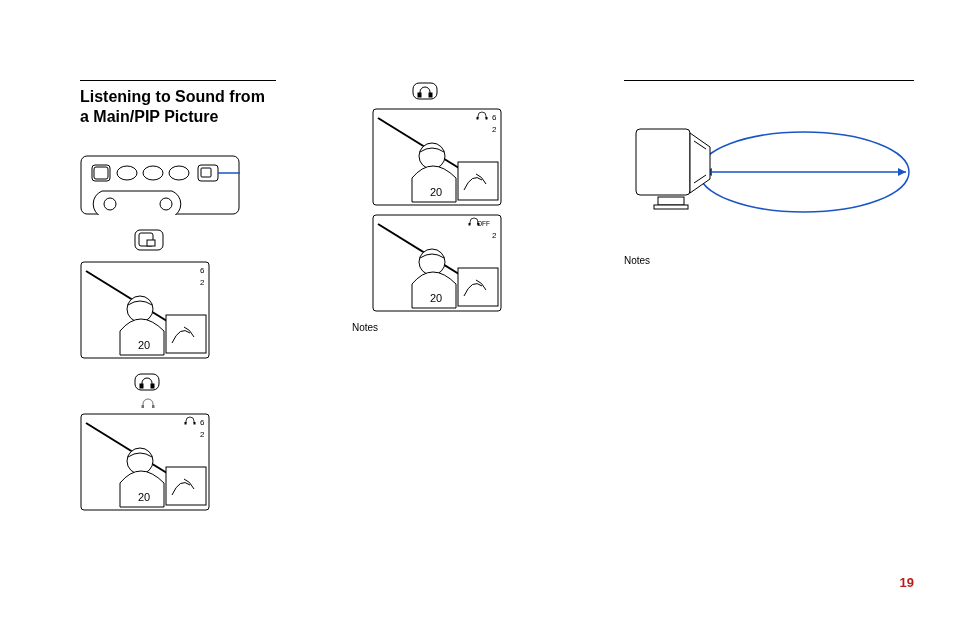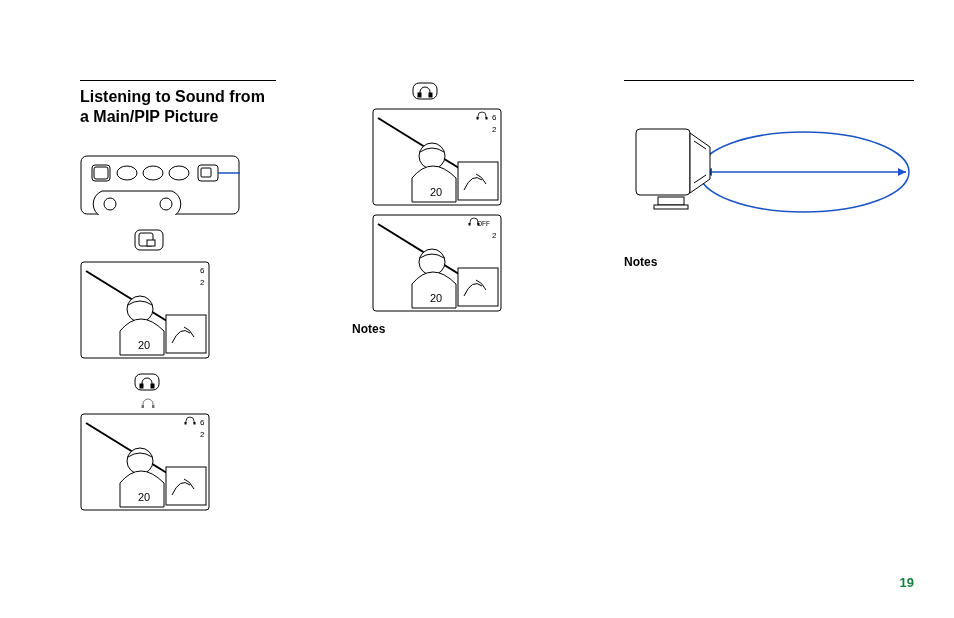--- a/index.html
+++ b/index.html
@@ -21,31 +21,31 @@
     border-top: 1.5px solid #000;
     margin-bottom: 6px;
   }
   h2 {
     font-size: 16px;
     font-weight: bold;
     line-height: 1.25;
     margin-bottom: 28px;
   }
   .notes-label {
-    font-size: 12px;
-    font-weight: bold;
+    font-size: 10px;
+    font-weight: normal;
     margin-top: 10px;
   }
   .page-num {
     position: absolute;
     right: 40px;
     bottom: 28px;
     font-size: 13px;
     font-weight: bold;
-    color: #15803d;
+    color: #b91c1c;
   }
   
   .illus { background: none; }
   svg { display: block; }
   .blue { stroke: #1a55c5; fill: none; }
   .fine { stroke: #000; stroke-width: 1; fill: none; }
   .fill-w { fill: #fff; }
   .fill-b { fill: #000; }
 </style>
 </head>

